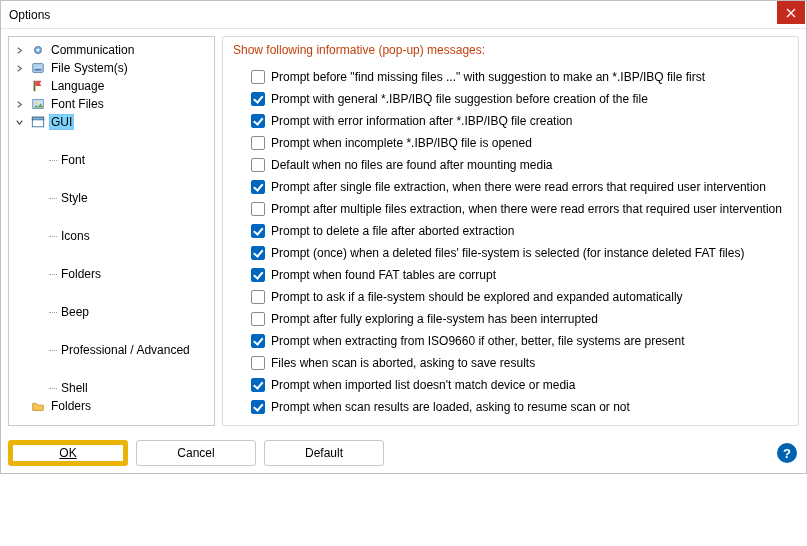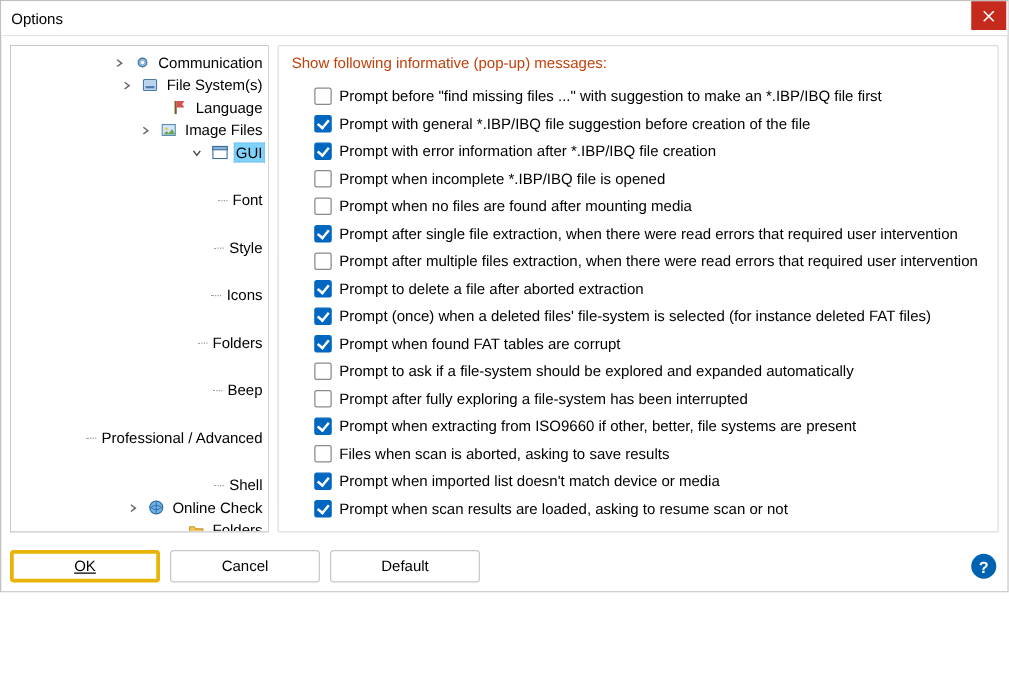--- a/index.html
+++ b/index.html
@@ -55,21 +55,20 @@
     padding: 4px 2px;
     background: #fff;
   }
   .tree-item {
     display: flex;
     align-items: center;
     height: 18px;
     padding-left: 4px;
     white-space: nowrap;
     cursor: default;
-    justify-content: flex-end;
   }
   .tree-item.child { padding-left: 36px; margin-top: 20px; }
   .tree-item .exp {
     width: 12px;
     font-size: 10px;
     color: #555;
     text-align: center;
     cursor: pointer;
   }
   .tree-item .exp.blank { color: transparent; }
@@ -159,21 +158,21 @@
     border: 1px solid #c8c8c8;
     background: #fff;
     border-radius: 3px;
     cursor: pointer;
     display: flex;
     align-items: center;
     justify-content: center;
     font-size: 12px;
   }
   .btn.primary {
-    border: 3px solid #eab308;
+    border: 5px solid #eab308;
   }
   .help-icon {
     margin-left: auto;
     width: 20px;
     height: 20px;
     border-radius: 50%;
     background: #0063b1;
     color: #fff;
     display: flex;
     align-items: center;
@@ -247,21 +246,21 @@
               <path d="M3 2 L7 5 L3 8" fill="none" stroke="#666" stroke-width="1.3"></path>
             </svg>
           </span>
           <span class="ticon">
             <svg width="14" height="14" viewBox="0 0 16 16">
               <rect x="2" y="3" width="12" height="10" fill="#cfe6f7" stroke="#5c8db5"></rect>
               <circle cx="6" cy="7" r="1.3" fill="#f2c84b"></circle>
               <path d="M3 12 l3 -3 l2 2 l3 -4 l3 5 z" fill="#6fa35a"></path>
             </svg>
           </span>
-          <span class="label-wrap">Image Files</span>
+          <span class="label-wrap">Font Files</span>
         </div>
         <div class="tree-item selected">
           <span class="exp">
             <svg width="9" height="9" viewBox="0 0 10 10">
               <path d="M2 3 L5 7 L8 3" fill="none" stroke="#444" stroke-width="1.3"></path>
             </svg>
           </span>
           <span class="ticon">
             <svg width="14" height="14" viewBox="0 0 16 16">
               <rect x="1.5" y="2.5" width="13" height="11" fill="#fff" stroke="#3d6e99"></rect>
@@ -292,34 +291,20 @@
         </div>
         <div class="tree-item child">
           <span class="exp dashline"></span>
           <span class="label-wrap">Professional / Advanced</span>
         </div>
         <div class="tree-item child">
           <span class="exp dashline"></span>
           <span class="label-wrap">Shell</span>
         </div>
         <div class="tree-item">
-          <span class="exp">
-            <svg width="9" height="9" viewBox="0 0 10 10">
-              <path d="M3 2 L7 5 L3 8" fill="none" stroke="#666" stroke-width="1.3"></path>
-            </svg>
-          </span>
-          <span class="ticon">
-            <svg width="14" height="14" viewBox="0 0 16 16">
-              <circle cx="8" cy="8" r="6" fill="#6fb2e6" stroke="#2a6aa0"></circle>
-              <path d="M3 8 q5 -4 10 0 M3 8 q5 4 10 0 M8 2 v12" stroke="#2a6aa0" fill="none" stroke-width="0.8"></path>
-            </svg>
-          </span>
-          <span class="label-wrap">Online Check</span>
-        </div>
-        <div class="tree-item">
           <span class="exp blank"> </span>
           <span class="ticon">
             <svg width="14" height="14" viewBox="0 0 16 16">
               <path d="M2 5 h4 l1.5 2 H14 v6 H2 z" fill="#f6c552" stroke="#c2942c"></path>
             </svg>
           </span>
           <span class="label-wrap">Folders</span>
         </div>
       </div>
 
@@ -337,21 +322,21 @@
           <div class="check-row">
             <span class="cbox checked"></span>
             <span class="check-label">Prompt with error information after *.IBP/IBQ file creation</span>
           </div>
           <div class="check-row">
             <span class="cbox"></span>
             <span class="check-label">Prompt when incomplete *.IBP/IBQ file is opened</span>
           </div>
           <div class="check-row">
             <span class="cbox"></span>
-            <span class="check-label">Prompt when no files are found after mounting media</span>
+            <span class="check-label">Default when no files are found after mounting media</span>
           </div>
           <div class="check-row">
             <span class="cbox checked"></span>
             <span class="check-label">Prompt after single file extraction, when there were read errors that required user intervention</span>
           </div>
           <div class="check-row">
             <span class="cbox"></span>
             <span class="check-label">Prompt after multiple files extraction, when there were read errors that required user intervention</span>
           </div>
           <div class="check-row">

